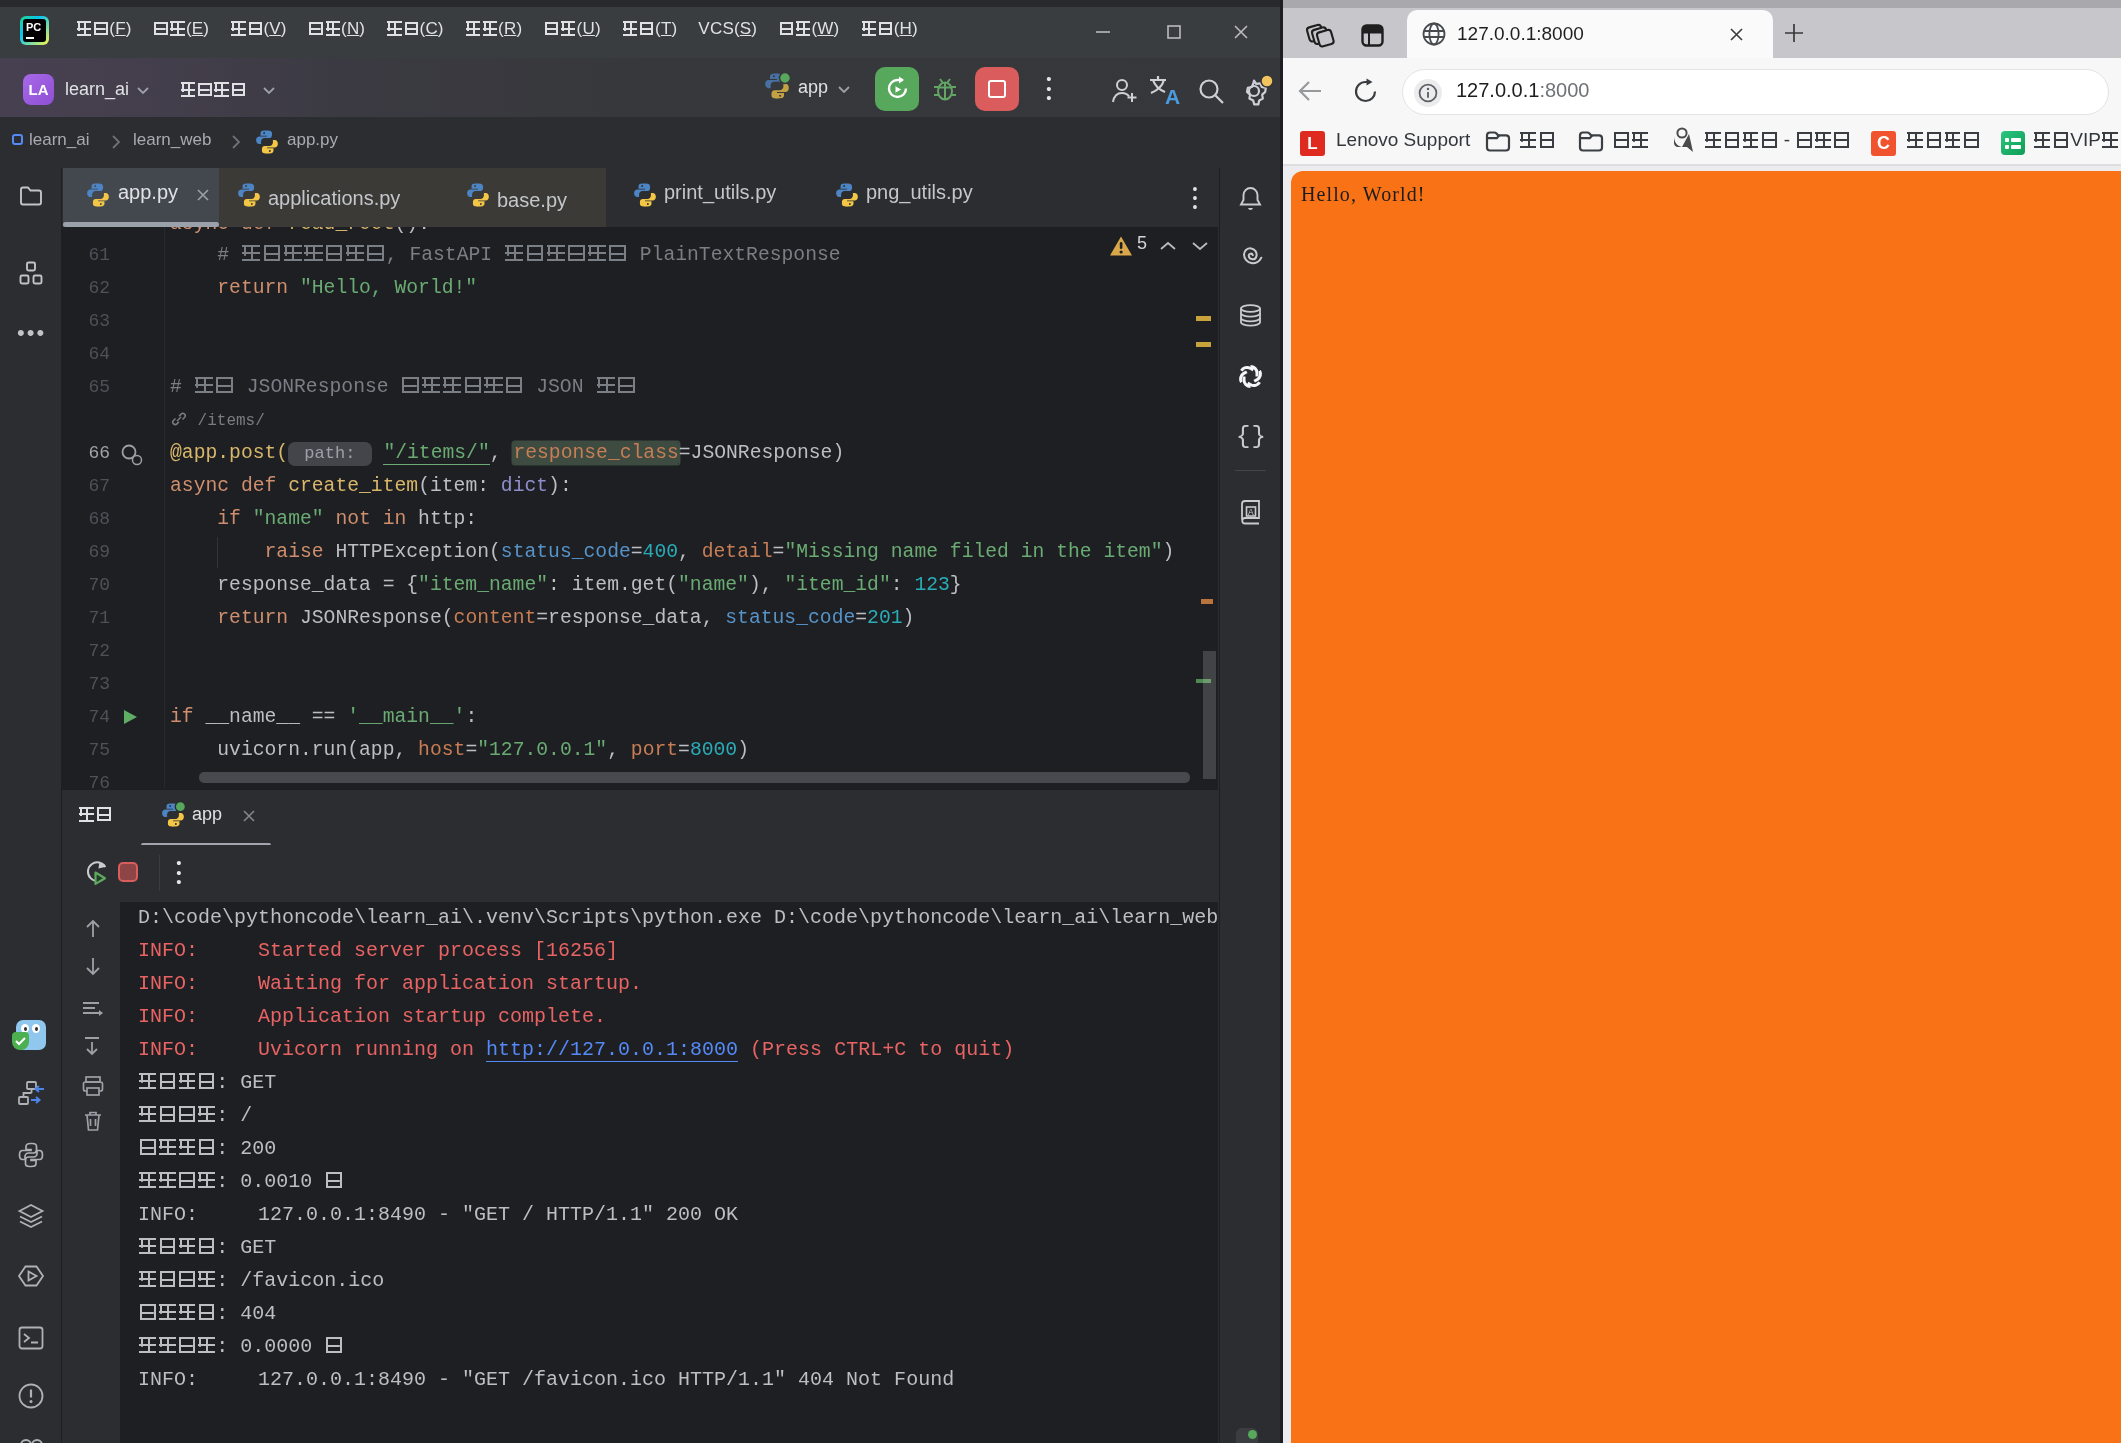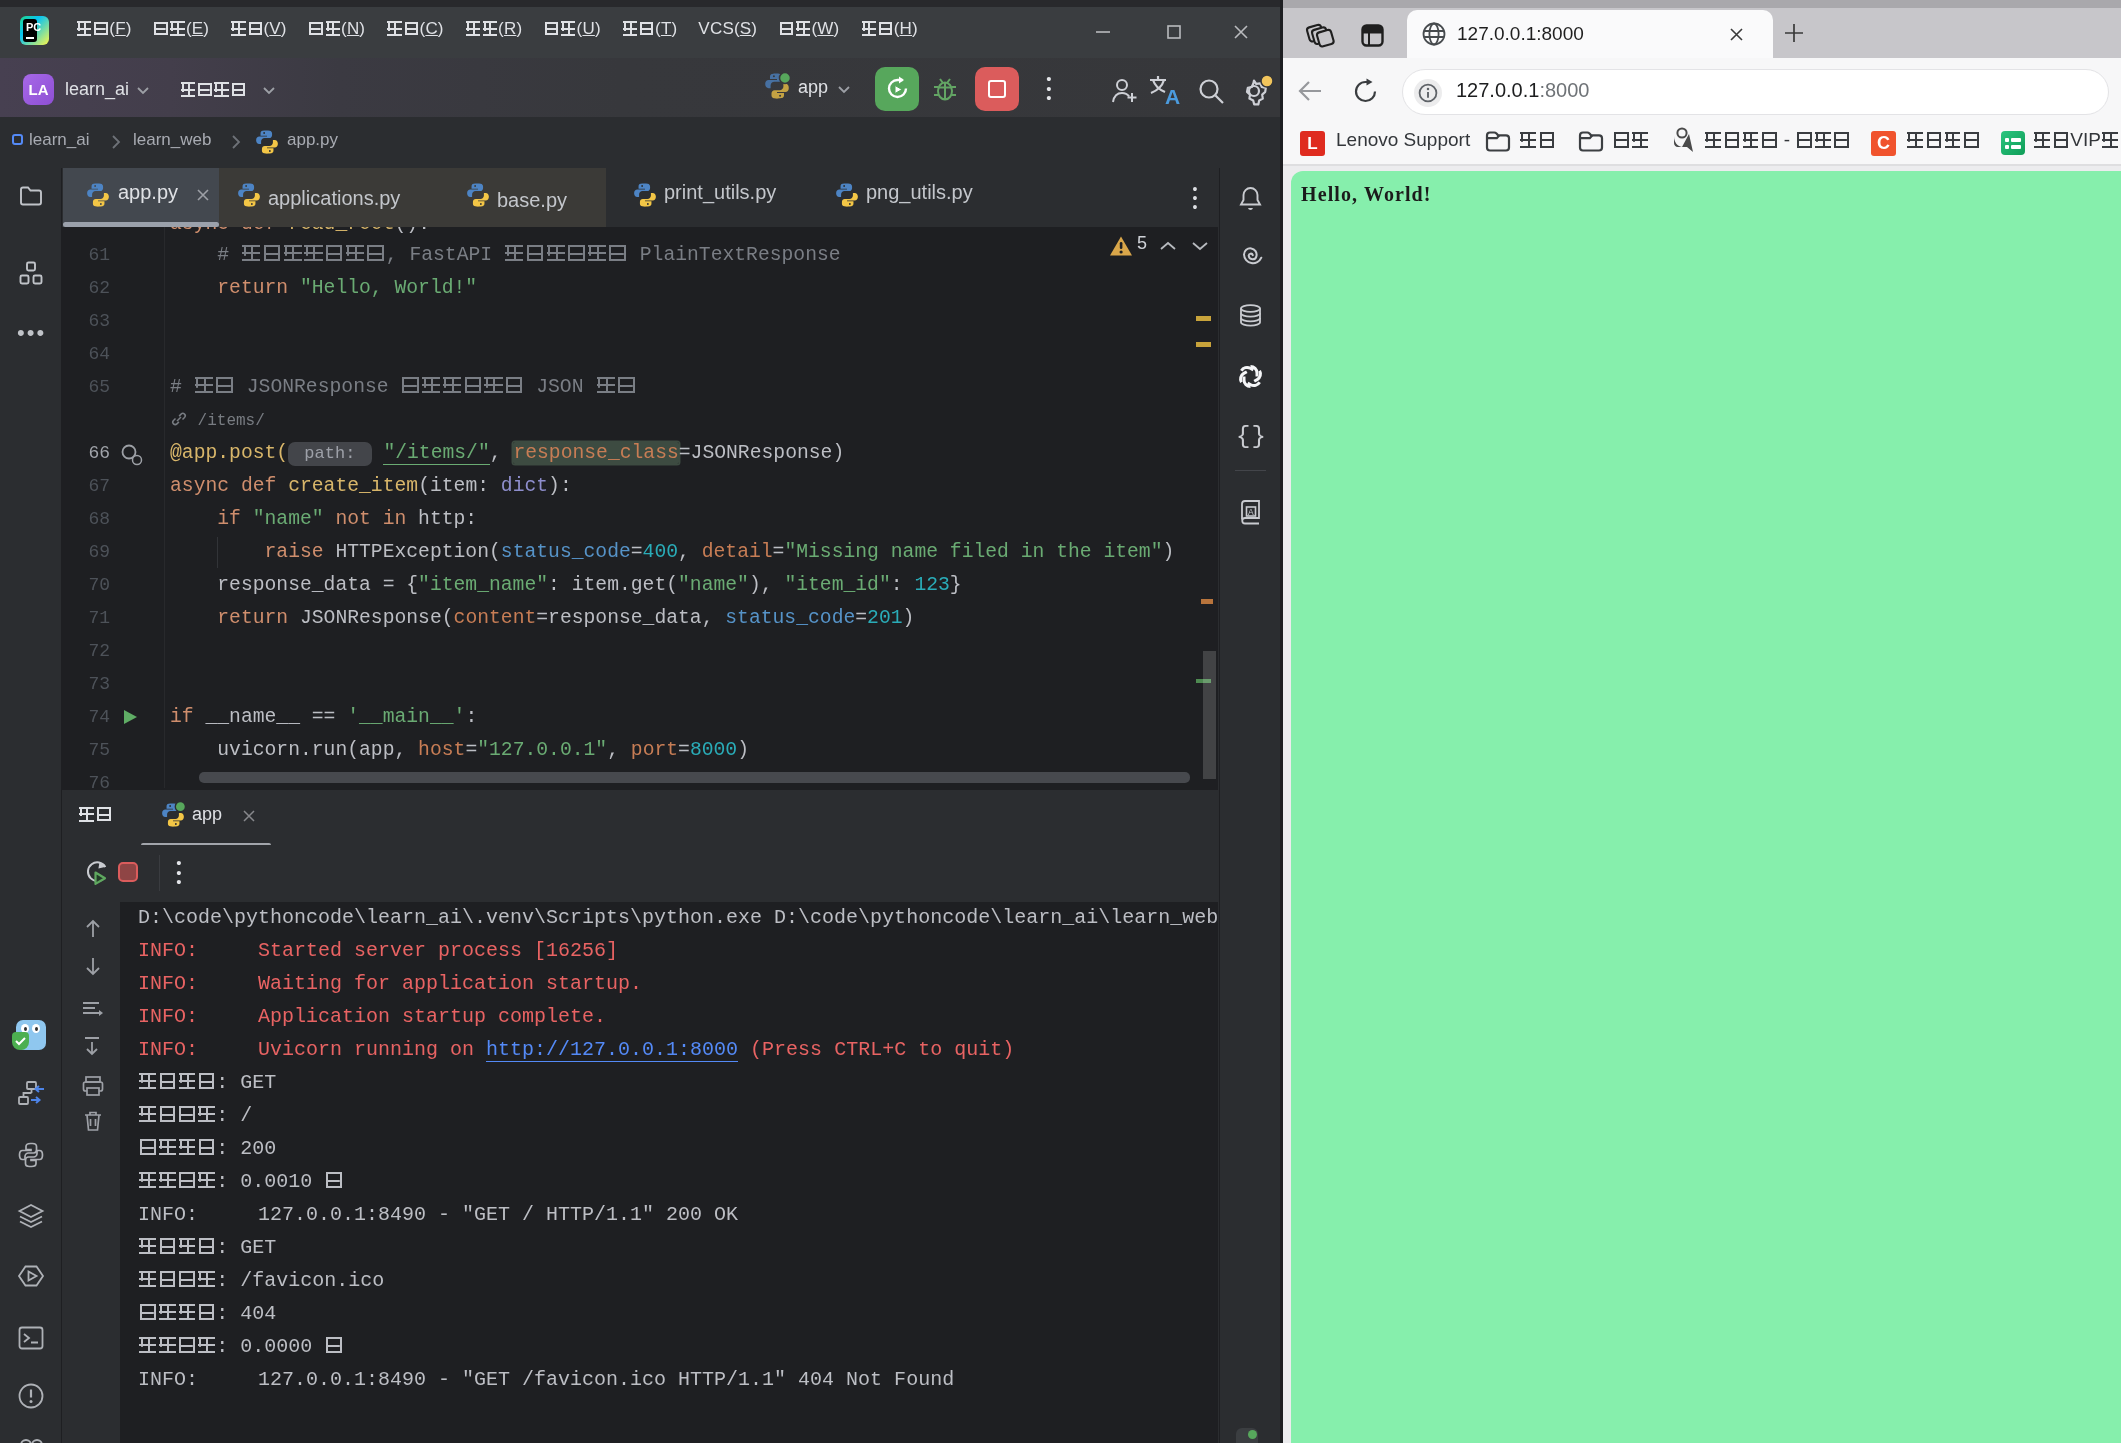--- a/index.html
+++ b/index.html
@@ -46,40 +46,40 @@
 
 #br{left:1283px;top:0;width:838px;height:1443px;background:#F7F7F8;font-family:"Liberation Sans",sans-serif;--s:#3A3D41;}
 .btop{left:0;top:0;width:838px;height:8px;background:#A9A8AC;}
 .btabs{left:0;top:8px;width:838px;height:50px;background:#C7C6CA;}
 .btab{left:124px;top:10px;width:366px;height:48px;background:#FAFAFB;border-radius:10px 10px 0 0;}
 .bbar{left:0;top:58px;width:838px;height:60px;background:#F7F7F8;}
 .pill{left:119px;top:69px;width:707px;height:46px;background:#fff;border:1px solid #E3E3E6;border-radius:23px;}
 .bmarks{left:0;top:118px;width:838px;height:46px;background:#F7F7F8;font-size:19px;color:#33363A;}
 .bdiv{left:0;top:164px;width:838px;height:2px;background:#DEDEE0;}
 .bpage{left:0;top:166px;width:838px;height:1277px;background:#ECECEE;}
-.bcontent{left:8px;top:5px;width:830px;height:1272px;background:#86efac;border-radius:12px 0 0 0;font-weight:bold;}
+.bcontent{left:8px;top:5px;width:830px;height:1272px;background:#f97316;border-radius:12px 0 0 0;}
 </style></head>
 <body>
 <div id="stage">
   <svg width="0" height="0" style="position:absolute">
       <defs>
     <g id="pyico">
           <path d="M12.6 1.5c-1.7 0-3.2.15-4.4.4C6.6 2.2 6 3.2 6 4.7v2.4h7v1H4.6c-1.9 0-3.4 1.4-3.4 4s1.5 4.1 3.4 4.1h2V13.4c0-2 1.7-3.7 3.7-3.7h5.2c1.7 0 3-1.4 3-3.1V4.7c0-1.5-1-2.5-2.5-2.8-1.3-.3-2.4-.4-3.4-.4zM9.9 3.3a1 1 0 1 1 0 2 1 1 0 0 1 0-2z" fill="#4D84C4"></path>
           <path d="M13.4 26.5c1.7 0 3.2-.15 4.4-.4 1.6-.3 2.2-1.3 2.2-2.8v-2.4h-7v-1h8.4c1.9 0 3.4-1.4 3.4-4s-1.5-4.1-3.4-4.1h-2v2.8c0 2-1.7 3.7-3.7 3.7h-5.2c-1.7 0-3 1.4-3 3.1v2.1c0 1.5 1 2.5 2.5 2.8 1.3.3 2.4.4 3.4.4zm2.7-1.8a1 1 0 1 1 0-2 1 1 0 0 1 0 2z" fill="#F3C646"></path>
         </g>
     <g id="chev">
           <path d="M3 3l5 5 5-5" stroke="#9DA0A6" stroke-width="1.8" fill="none"></path>
         </g>
   </defs>
     </svg>
   <div class="abs" id="pc">
     <div class="abs titlebar"></div>
 
     <div class="abs" style="left:20px;top:16px;width:29px;height:29px;border-radius:6px;background:linear-gradient(135deg,#21D789 0%,#07C3F2 35%,#FCF84A 100%);">
-      <div style="position:absolute;left:3px;top:3px;width:14px;height:23px;background:#000;border-radius:3px;">
+      <div style="position:absolute;left:3px;top:3px;width:23px;height:23px;background:#000;border-radius:3px;">
         <span style="position:absolute;left:3px;top:2px;font-size:11px;font-weight:bold;color:#fff;letter-spacing:0;">PC</span>
         <span style="position:absolute;left:3px;bottom:3px;width:8px;height:2px;background:#fff;"></span>
       </div>
     </div>
     <div class="abs menus" id="menubar">
       <span><i class="cj"></i><i class="cjb"></i>(<u>F</u>)</span><span><i class="cjb"></i><i class="cj"></i>(<u>E</u>)</span><span><i class="cj"></i><i class="cjb"></i>(<u>V</u>)</span><span><i class="cjb"></i><i class="cj"></i>(<u>N</u>)</span><span><i class="cj"></i><i class="cjb"></i>(<u>C</u>)</span><span><i class="cj"></i><i class="cj"></i>(<u>R</u>)</span><span><i class="cjb"></i><i class="cj"></i>(<u>U</u>)</span><span><i class="cj"></i><i class="cjb"></i>(<u>T</u>)</span><span>VCS(<u>S</u>)</span><span><i class="cjb"></i><i class="cj"></i>(<u>W</u>)</span><span><i class="cj"></i><i class="cjb"></i>(<u>H</u>)</span>
     </div>
 
     <svg class="abs" style="left:1094px;top:23px" width="18" height="18" viewBox="0 0 18 18">
         <path d="M2 9h14" stroke="#B9BBBE" stroke-width="1.6"></path>

